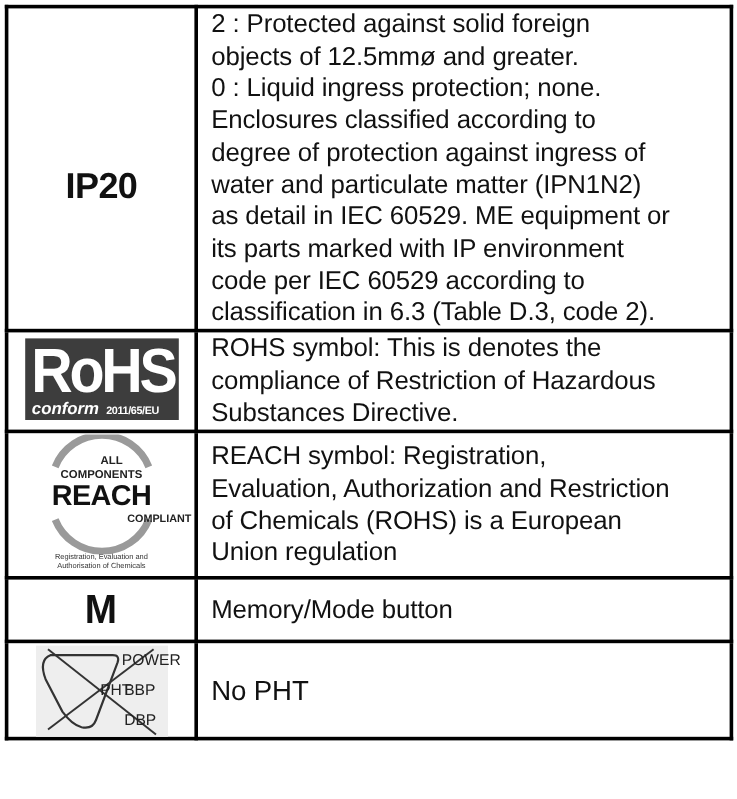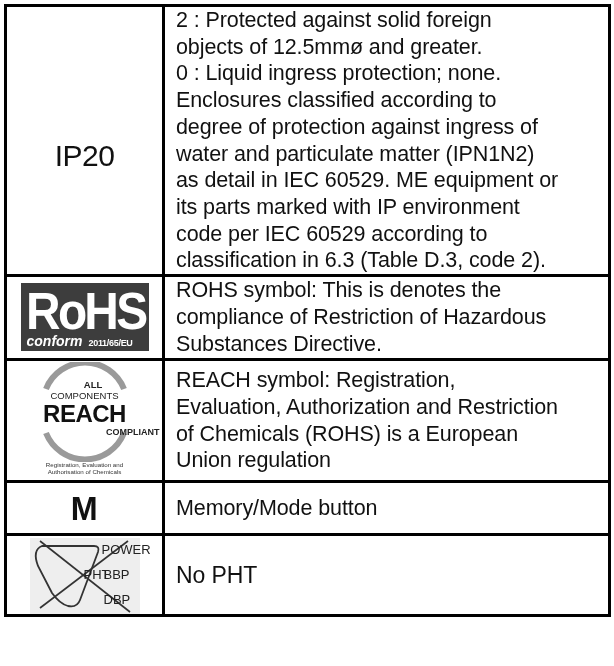--- a/index.html
+++ b/index.html
@@ -32,21 +32,21 @@
       width: 155px;
       text-align: center;
     }
     td.desc {
       padding: 0 0 0 11px !important;
       font-size: 21.5px;
       line-height: 26.7px;
       letter-spacing: -0.1px;
     }
     .ip20 {
-      font-weight: normal;
+      font-weight: bold;
       font-size: 30px;
       letter-spacing: -0.5px;
       display: inline-block;
       margin-top: -150px;
     }
     td.sym-ip { vertical-align: top; padding-top: 30px !important; }
     td.sym-ip .ip20 { margin-top: 0; }
 
     
     .rohs {
@@ -91,21 +91,21 @@
       margin: 0 auto;
       position: relative;
     }
     .reach svg { position: absolute; left: 0; top: 0; }
     .reach .all {
       position: absolute; left: 17px; right: 0; top: 17px;
       font-size: 9.5px; font-weight: bold; color: #222; text-align: center;
     }
     .reach .comp {
       position: absolute; left: 0; right: 0; top: 28px;
-      font-size: 9.5px; font-weight: normal; color: #222; text-align: center;
+      font-size: 9.5px; font-weight: bold; color: #222; text-align: center;
     }
     .reach .word {
       position: absolute; left: 0; right: 0; top: 38px;
       font-size: 24px; font-weight: bold; color: #111; text-align: center; letter-spacing: -0.5px;
     }
     .reach .compliant {
       position: absolute; left: 0; right: 0; top: 65px;
       font-size: 9px; font-weight: bold; color: #222; text-align: right;
     }
     .reach .caption {

